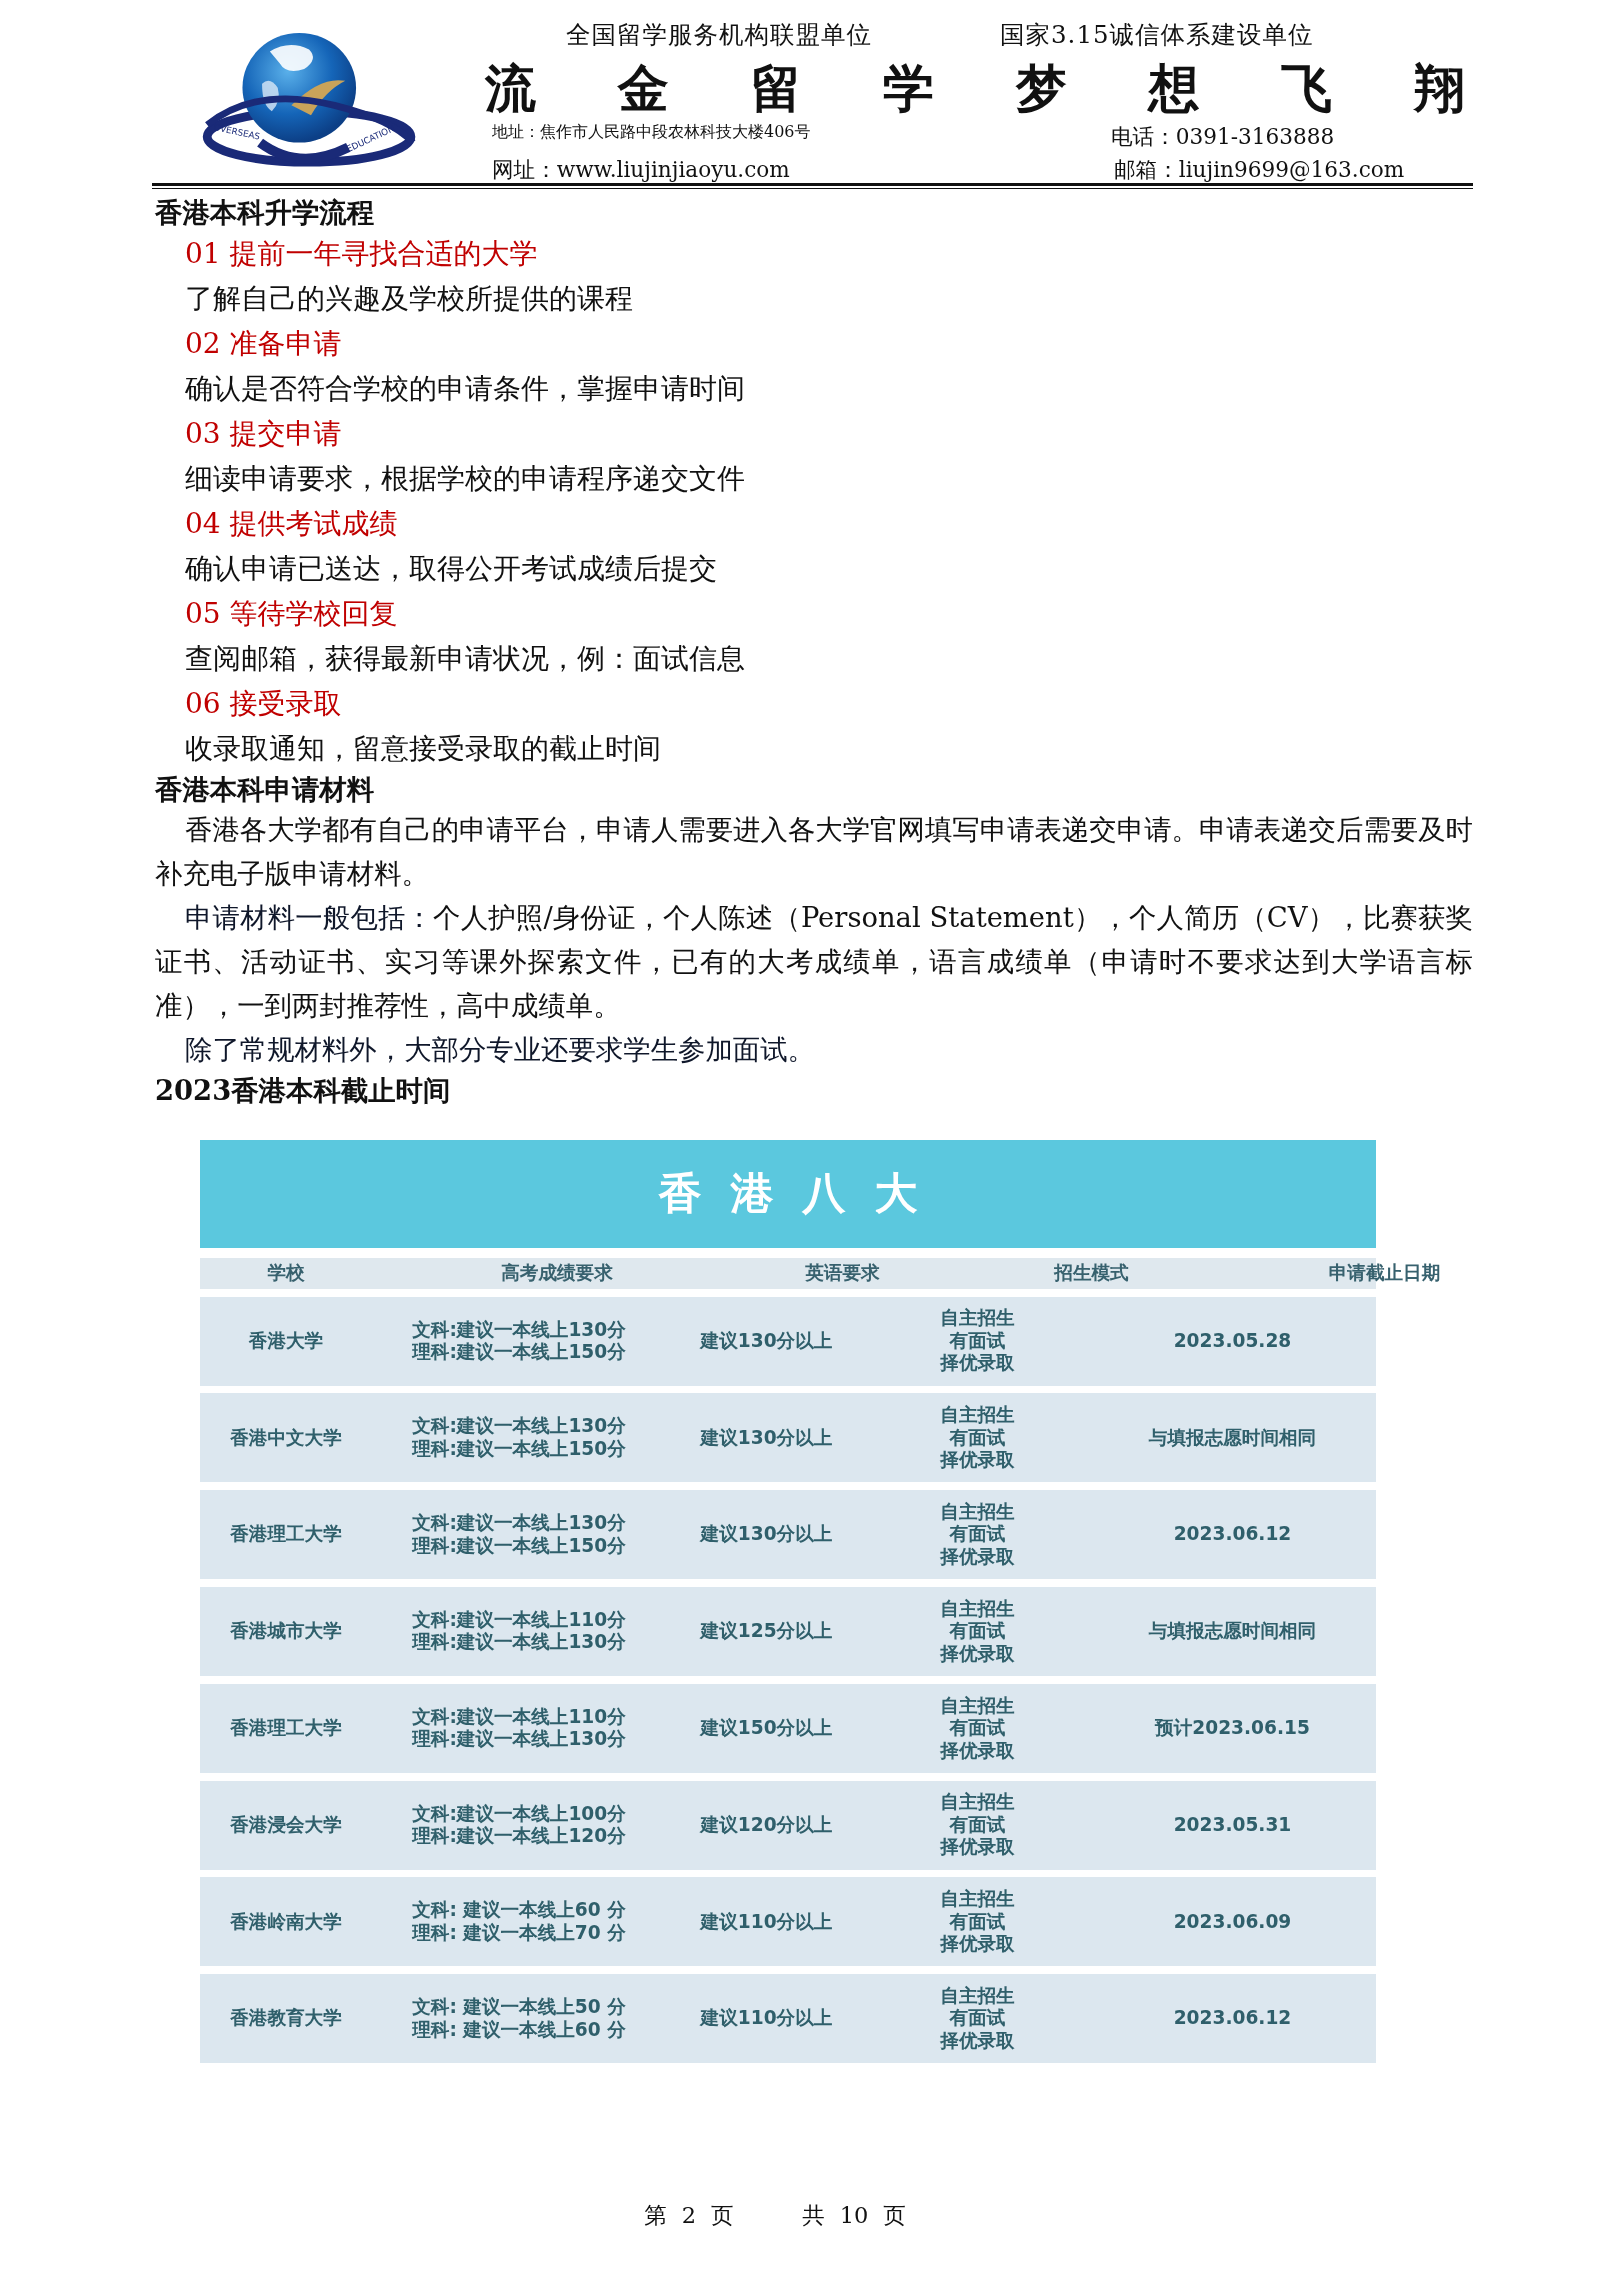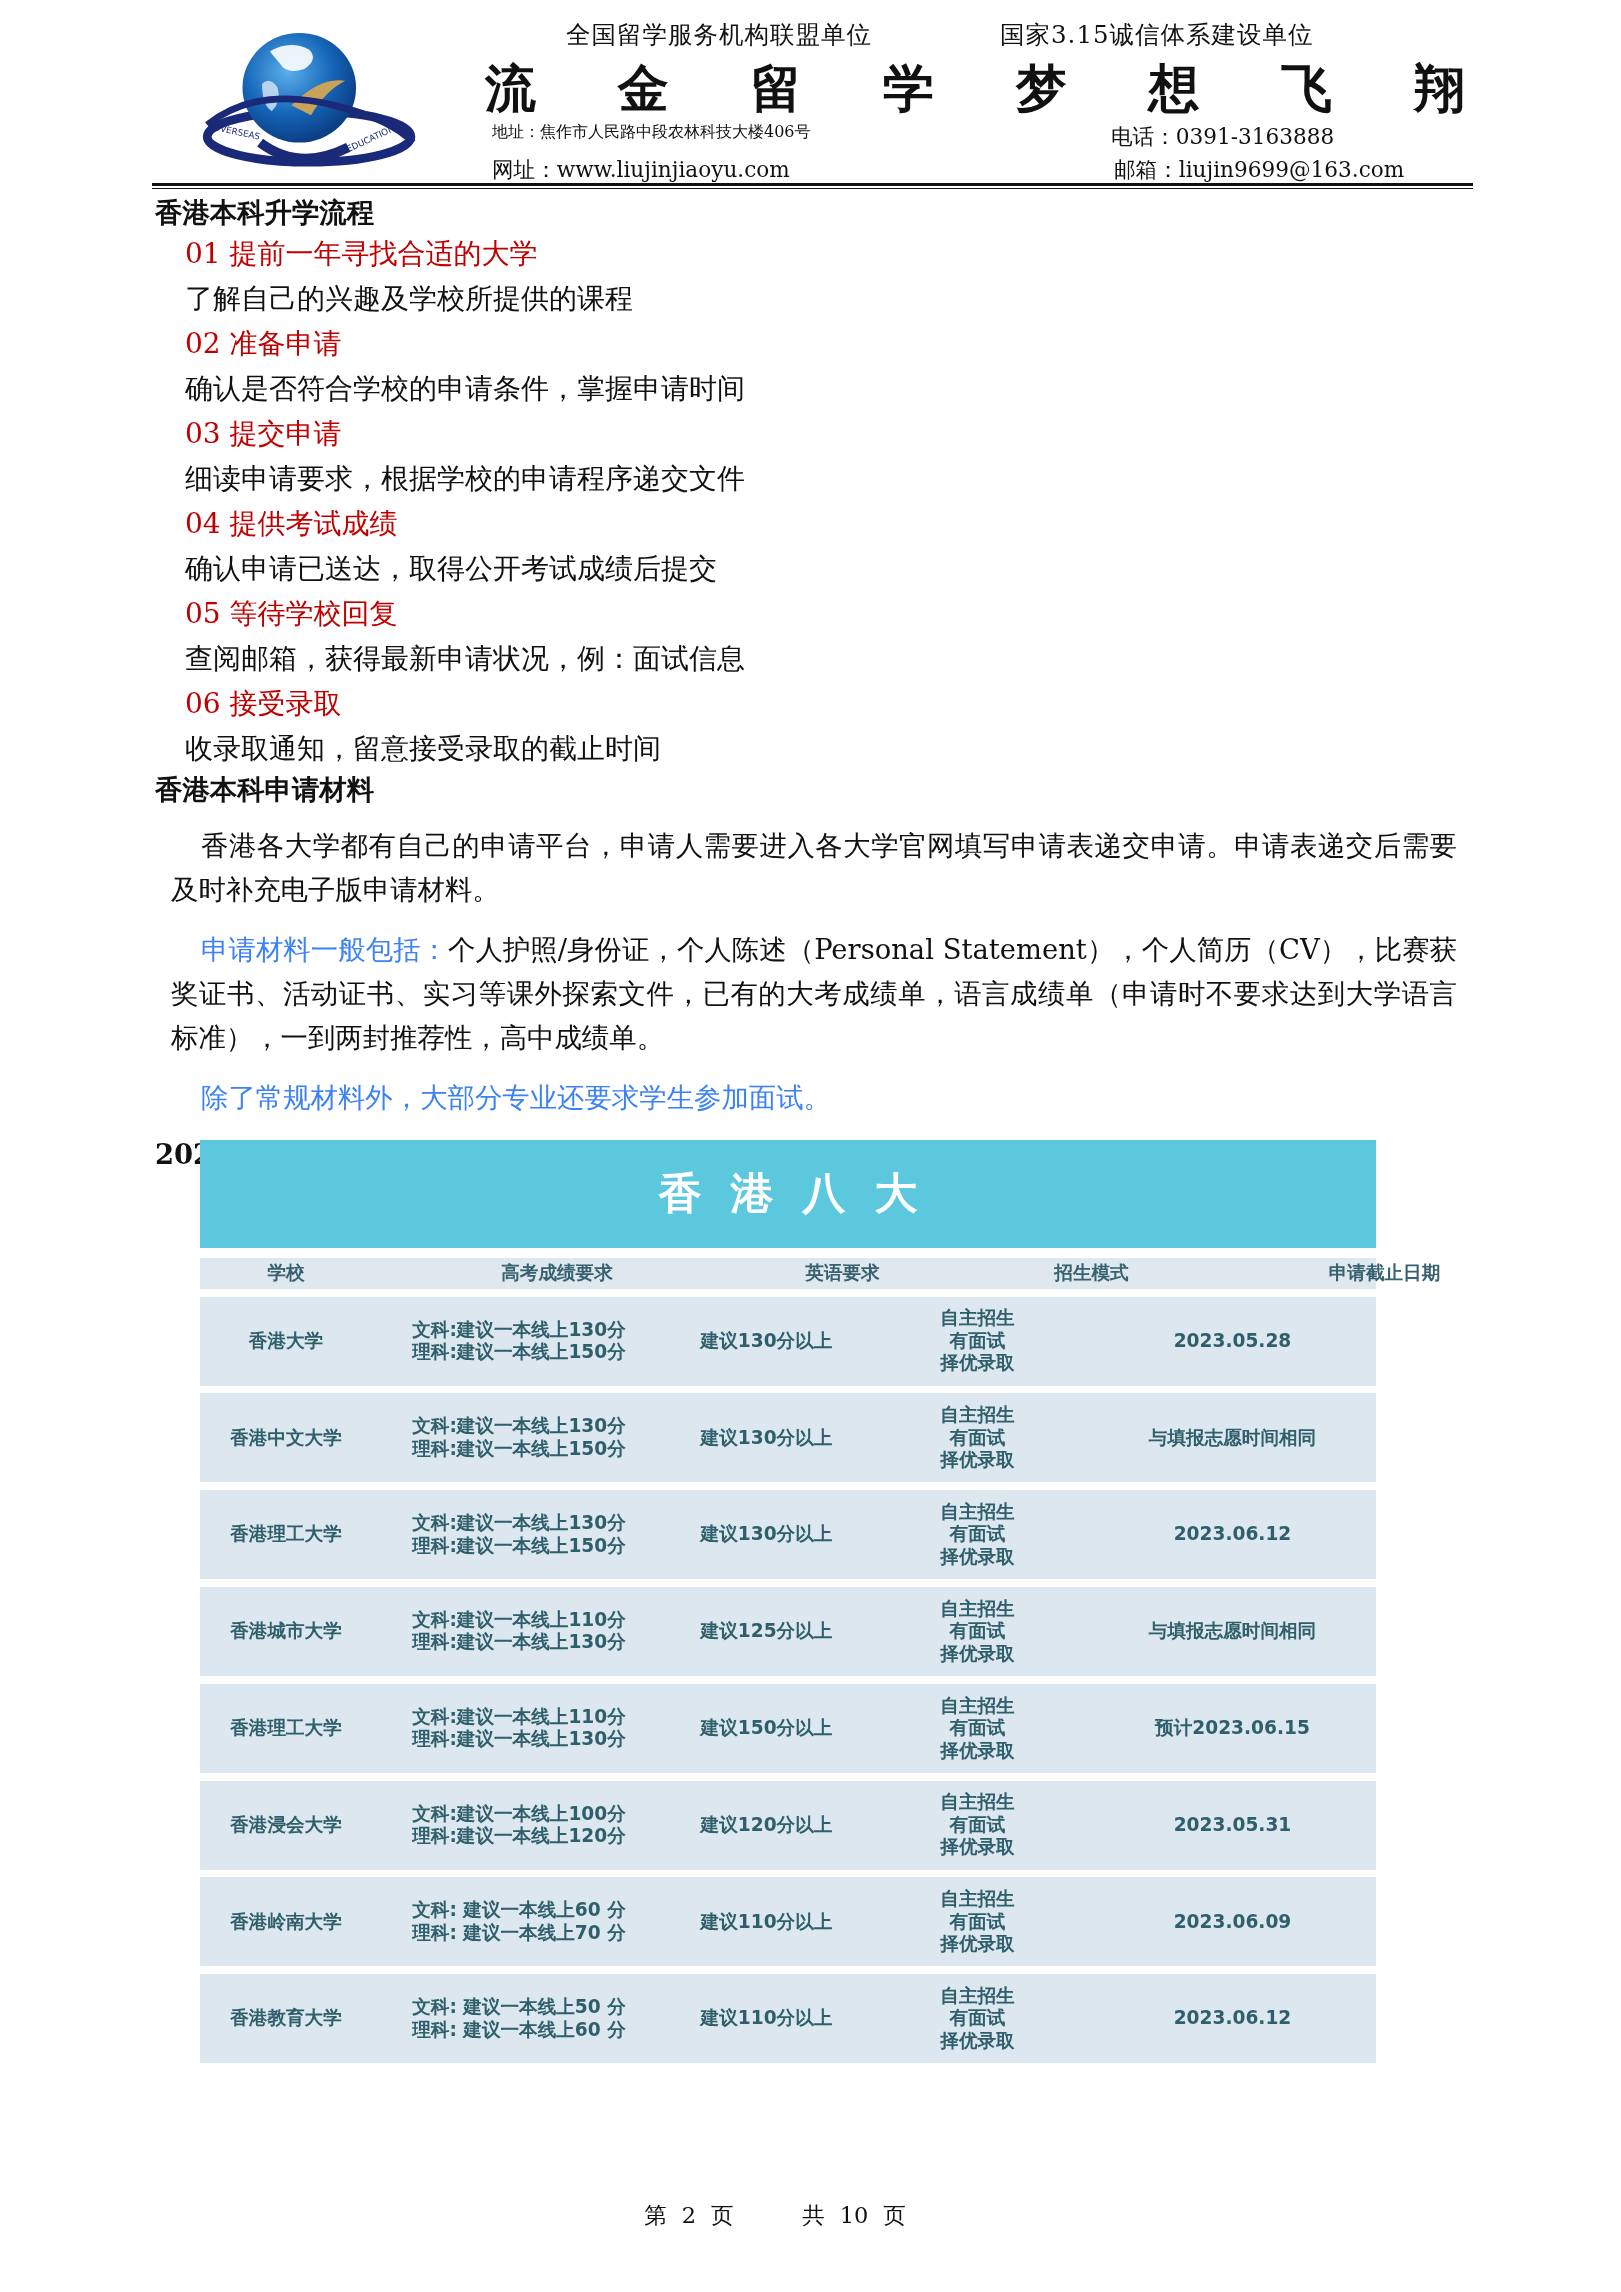--- a/index.html
+++ b/index.html
@@ -18,22 +18,22 @@
   .web { position: absolute; left: 492px; top: 155px; font-size: 21.6px; }
   .mail { position: absolute; left: 1114px; top: 155px; font-size: 21.6px; }
   .rule-thick { position: absolute; left: 152px; top: 183px; width: 1321px; height: 2.9px; background: #111; }
   .rule-thin { position: absolute; left: 152px; top: 188px; width: 1321px; height: 1px; background: #111; }
 
   
   .content { position: absolute; left: 155px; top: 194px; width: 1318px; }
   .h { font-size: 27.4px; font-weight: bold; line-height: 37px; margin: 0; }
   .step { font-size: 28px; line-height: 45px; padding-left: 30px; }
   .step.red { color: #c00000; }
-  .para { font-size: 27.4px; line-height: 44px; text-indent: 30px; margin: 16px; text-align: justify; }
-  .red { color: #3b82f6; }
+  .para { font-size: 27.4px; line-height: 44px; text-indent: 30px; margin: 0; text-align: justify; }
+  .red { color: #0f172a; }
 
   
   .table-wrap { position: absolute; left: 200px; top: 1140px; width: 1176px; }
   .banner { height: 108px; background: #5bc8de; display: flex; align-items: center; justify-content: center; }
   .banner span { color: #ffffff; font-family: "DejaVu Sans", sans-serif; font-weight: bold; font-size: 43px; letter-spacing: 29px; padding-left: 29px; }
   .thead { margin-top: 9.8px; height: 31px; background: #dfe8ee; display: grid;
            grid-template-columns: 172px 294px 201px 221px 289px; align-items: center; gap: 38px; }
   .thead div { text-align: center; font-family: "DejaVu Sans", sans-serif; font-weight: bold; font-size: 18.6px; color: #37616e; }
   .trow { margin-top: 7.8px; height: 89px; background: #dce7ef; display: grid;
           grid-template-columns: 172px 294px 201px 221px 289px; align-items: center; }

